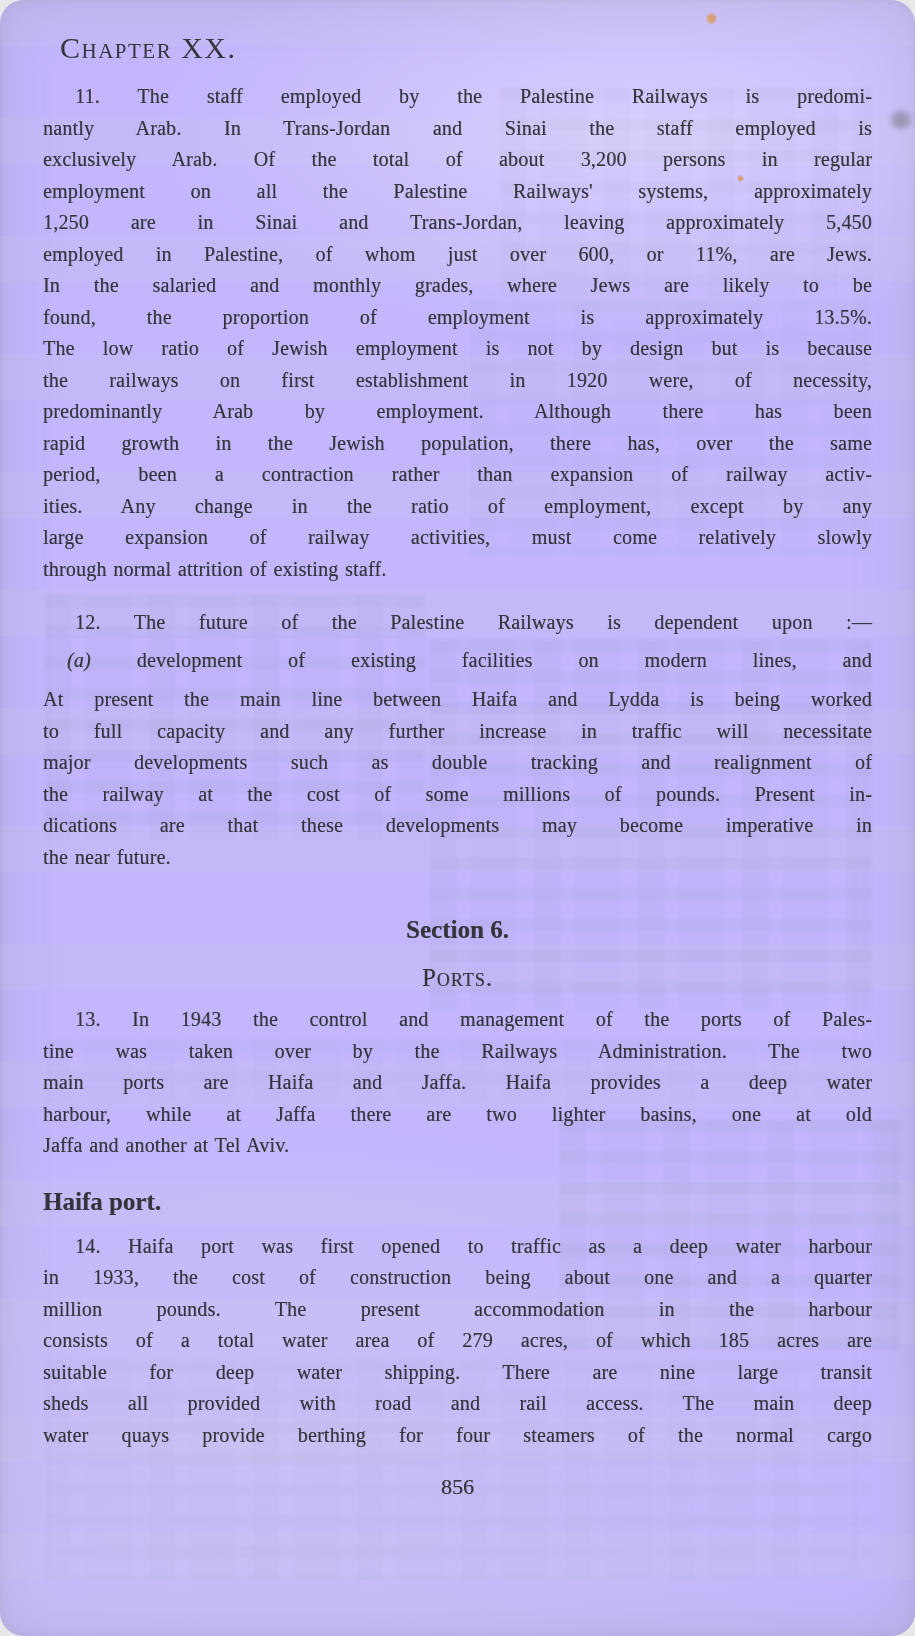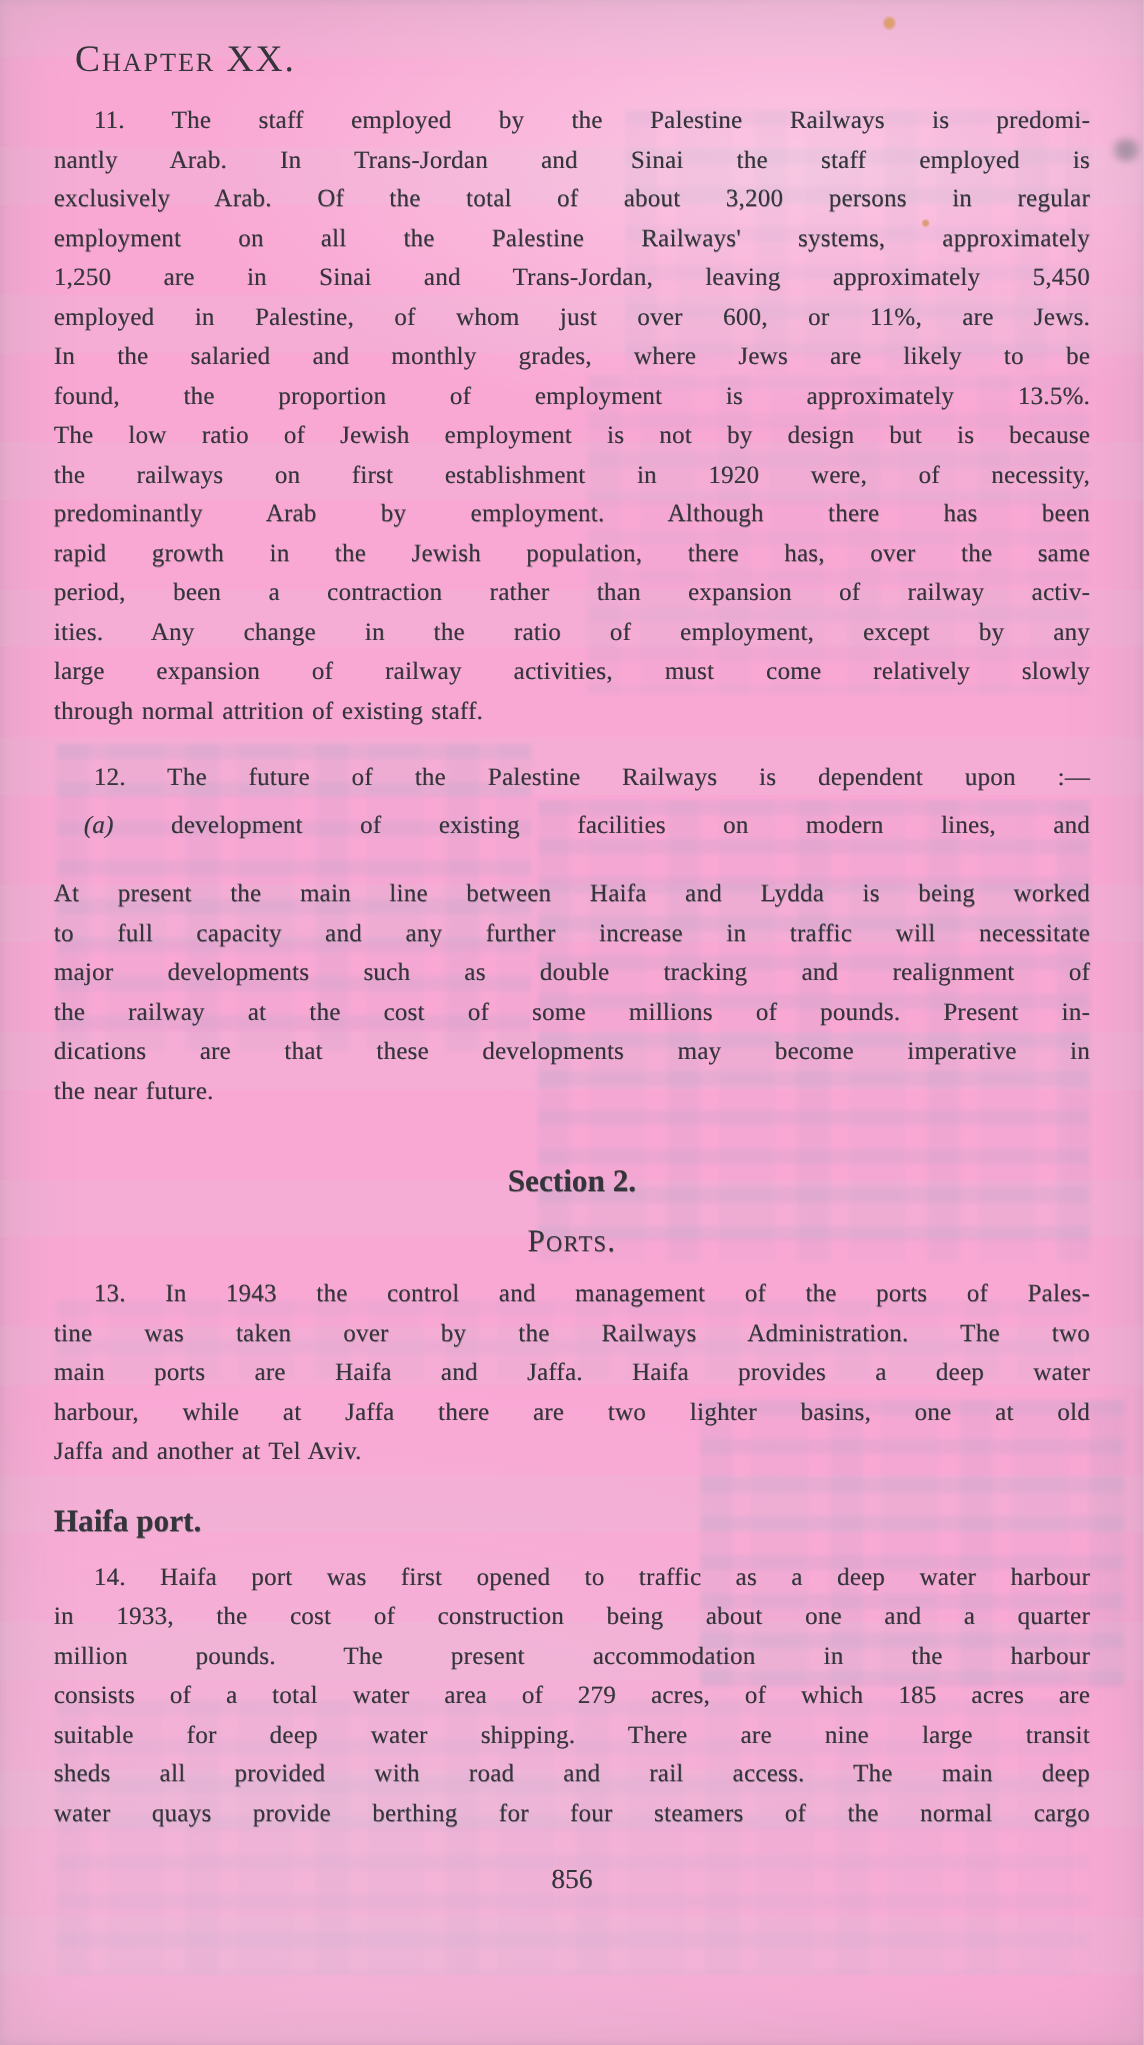--- a/index.html
+++ b/index.html
@@ -6,24 +6,25 @@
     margin: 0;
     padding: 0;
     background: #e7e8ea;
     font-family: "Liberation Serif", "DejaVu Serif", serif;
   }
   .page {
     position: relative;
     width: 915px;
     height: 1636px;
     margin: 0 auto;
-    background: #f9a8d4;
+    background: #c4b5fd;
     overflow: hidden;
     color: #33353a;
     box-shadow: inset 0 0 60px rgba(140,142,148,0.28), inset 0 0 8px rgba(120,122,128,0.18);
+    border-radius: 24px;
   }
   
   .page::before {
     content: "";
     position: absolute;
     inset: 0;
     background:
       repeating-linear-gradient(180deg,
         rgba(208,212,220,0.10) 0 46px,
         rgba(255,255,255,0.0) 46px 118px),
@@ -55,21 +56,21 @@
     text-align-last: justify;
     text-justify: inter-word;
     text-shadow: 0.4px 0.3px 0.4px rgba(51,53,58,0.45);
   }
   .line.flush { text-align-last: left; }
   .line.indent { text-indent: 32px; }
   .line.list-item {
     margin-top: 6px;
     padding-left: 24px;
   }
-  .list-item + .para { margin-top: 24px; }
+  .list-item + .para { margin-top: 8px; }
   .marker { font-style: italic; }
   .section-heading {
     margin-top: 41px;
     font-weight: bold;
     font-size: 25px;
     line-height: 32px;
     text-align: center;
     text-shadow: 0.4px 0.3px 0.4px rgba(51,53,58,0.45);
   }
   .caps-heading {
@@ -180,21 +181,21 @@
       </div>
       <div class="line list-item"><span class="marker">(a)</span> <span>development of existing facilities on modern lines, and</span></div>
       <div class="para">
         <div class="line">At present the main line between Haifa and Lydda is being worked</div>
         <div class="line">to full capacity and any further increase in traffic will necessitate</div>
         <div class="line">major developments such as double tracking and realignment of</div>
         <div class="line">the railway at the cost of some millions of pounds. Present in-</div>
         <div class="line">dications are that these developments may become imperative in</div>
         <div class="line flush">the near future.</div>
       </div>
-      <div class="section-heading">Section 2.</div>
+      <div class="section-heading">Section 6.</div>
       <div class="caps-heading">Ports.</div>
       <div class="para">
         <div class="line indent">13. In 1943 the control and management of the ports of Pales-</div>
         <div class="line">tine was taken over by the Railways Administration. The two</div>
         <div class="line">main ports are Haifa and Jaffa. Haifa provides a deep water</div>
         <div class="line">harbour, while at Jaffa there are two lighter basins, one at old</div>
         <div class="line flush">Jaffa and another at Tel Aviv.</div>
       </div>
       <div class="side-heading">Haifa port.</div>
       <div class="para">

